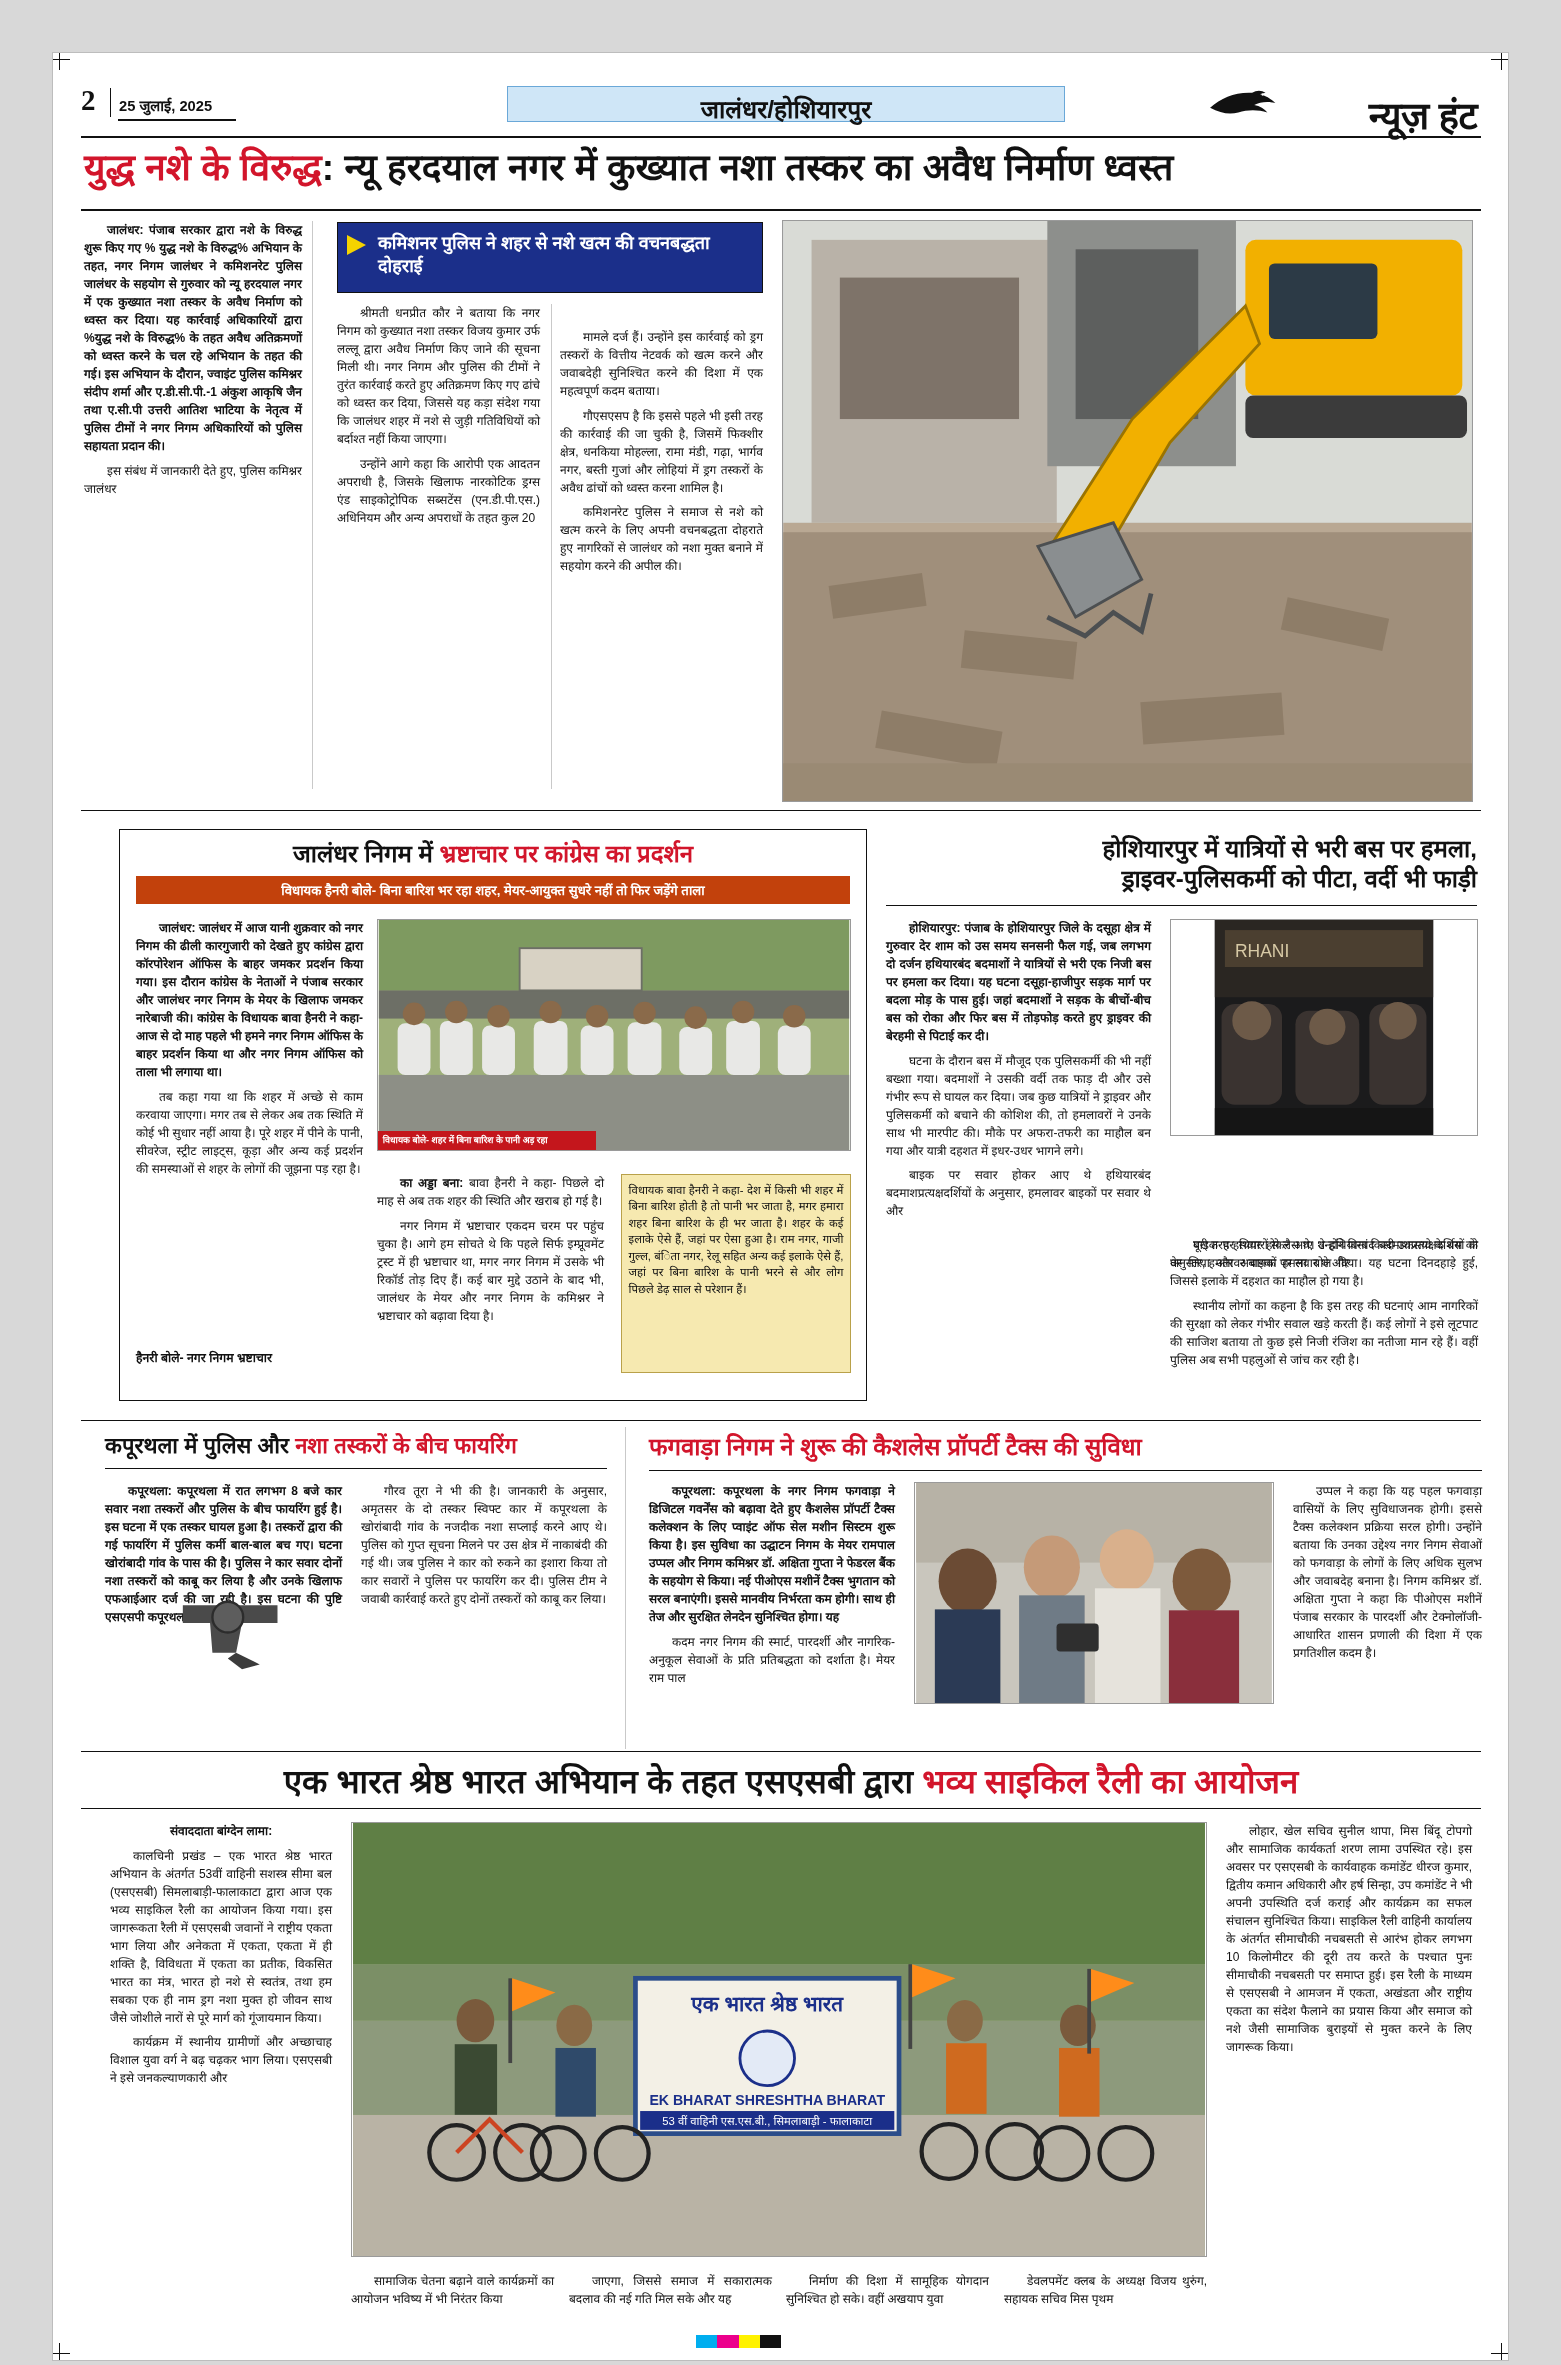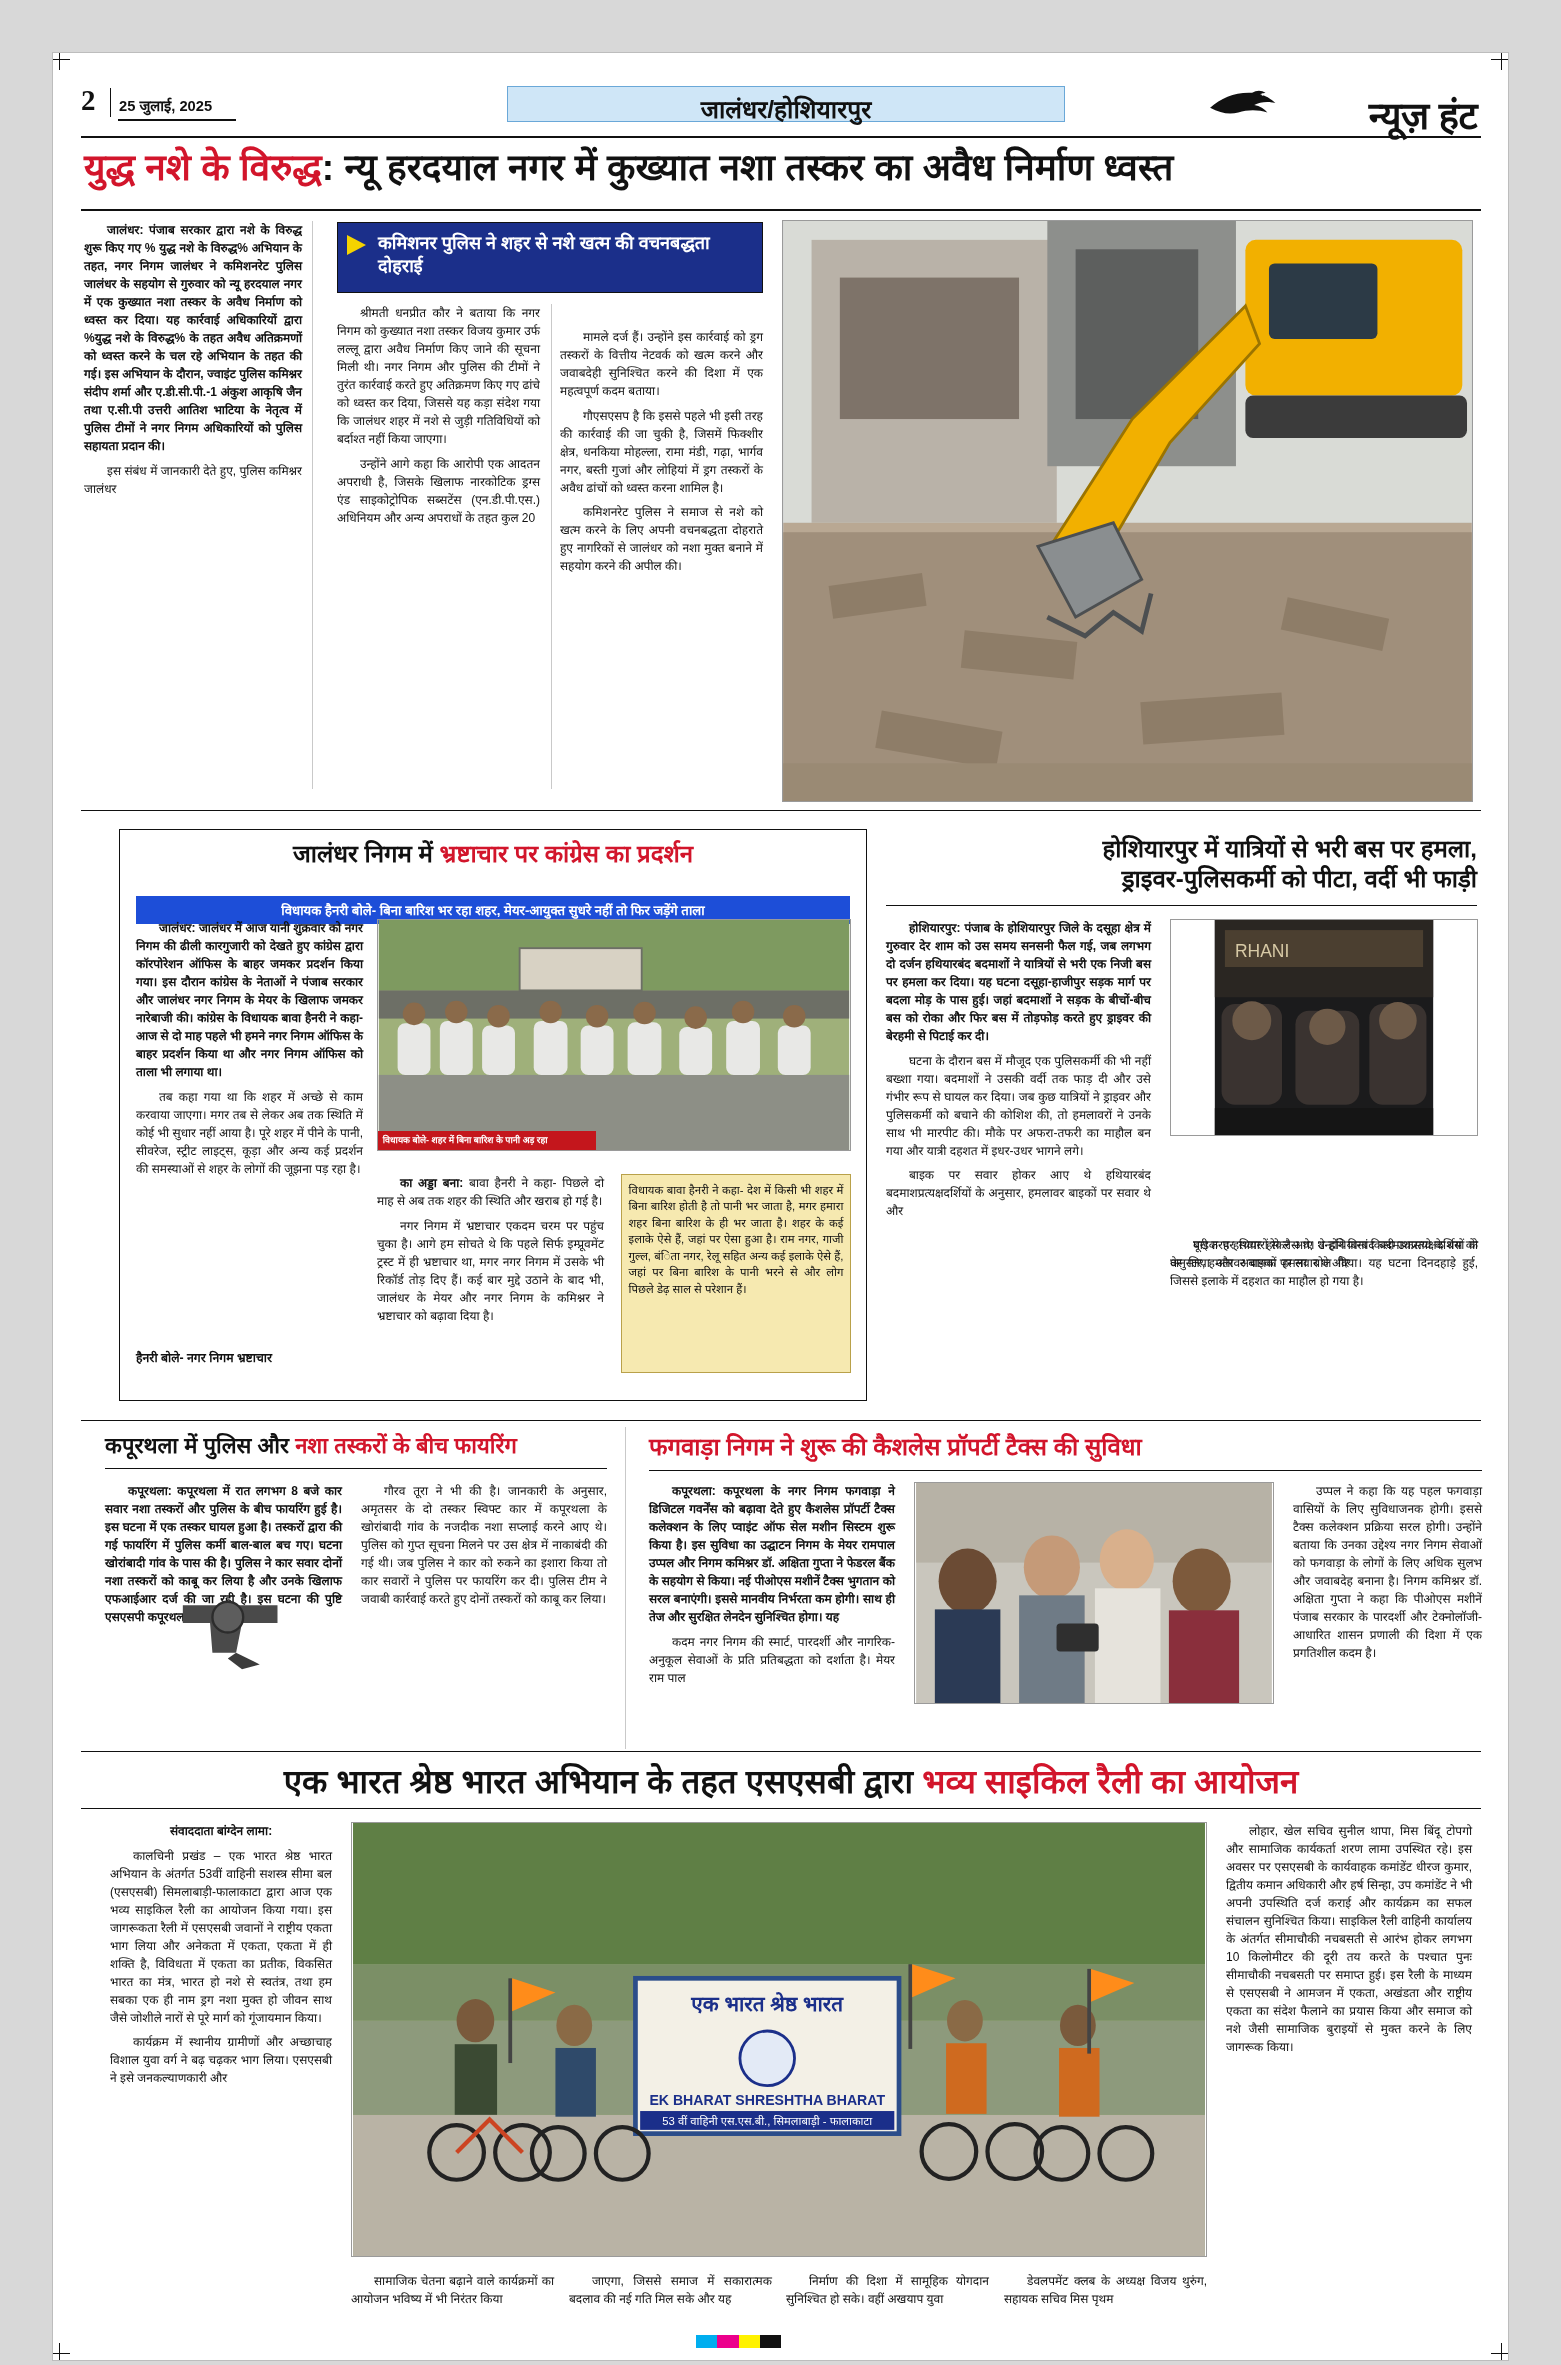--- a/index.html
+++ b/index.html
@@ -84,22 +84,22 @@
     border-left:19px solid #f5d300;
   }
 
   
   .photo { position:absolute; overflow:hidden; border:0.9px solid #9a9a9a; }
 
   
   .sub-hl { position:absolute; font-size:24px; font-weight:bold; color:#111; line-height:1.25; }
   .sub-hl .red { color:#d2152b; }
   .strip {
-    position:absolute; background:#1d4ed8; color:#fff; font-size:13.2px; font-weight:bold;
-    padding:5.2px 6.6px; text-align:center;margin-top:20px;
+    position:absolute; background:#c2410c; color:#fff; font-size:13.2px; font-weight:bold;
+    padding:5.2px 6.6px; text-align:center;
   }
   .hr { position:absolute; background:#111; height:1.4px; }
   .box { position:absolute; border:1.4px solid #111; }
 
   .redcap {
     position:absolute; background:#c4161c; color:#fff; font-size:9px; font-weight:bold;
     padding:3.8px 4.7px; line-height:1.3;
   }
   .ybox {
     position:absolute; background:#f6e9b0; border:0.9px solid #b9a14a; color:#111;
@@ -287,20 +287,21 @@
       </g>
       <rect x="0" y="560" width="650" height="80" fill="#151515"></rect>
     </svg>
   </div>
 
   <div class="col" style="left:1117px; top:1183px; width:308px;">
     <p>बाइक पर सवार होकर आए थे हथियारबंद बदमाशप्रत्यक्षदर्शियों के अनुसार, हमलावर बाइकों पर सवार थे और</p>
   </div>
   <div class="col" style="left:1117px; top:1183px; width:308px;">
     <p>पूरी तरह हथियारों से लैस थे। उन्होंने बिना किसी उकसावे के बस को घेर लिया और अचानक हमला बोल दिया। यह घटना दिनदहाड़े हुई, जिससे इलाके में दहशत का माहौल हो गया है।</p>
+    <p>स्थानीय लोगों का कहना है कि इस तरह की घटनाएं आम नागरिकों की सुरक्षा को लेकर गंभीर सवाल खड़े करती हैं। कई लोगों ने इसे लूटपाट की साजिश बताया तो कुछ इसे निजी रंजिश का नतीजा मान रहे हैं। वहीं पुलिस अब सभी पहलुओं से जांच कर रही है।</p>
   </div>
 
   <div class="hr" style="left:28px; top:1367px; width:1400px;"></div>
 
   <div class="sub-hl" style="left:52px; top:1379px; width:502px; font-size:22px;">
     <span>कपूरथला में पुलिस और </span><span class="red">नशा तस्करों के बीच फायरिंग</span>
   </div>
   <div class="hr" style="left:52px; top:1415px; width:502px; height:0.9px;"></div>
 
   <div class="col" style="left:52px; top:1429px; width:237px;">

